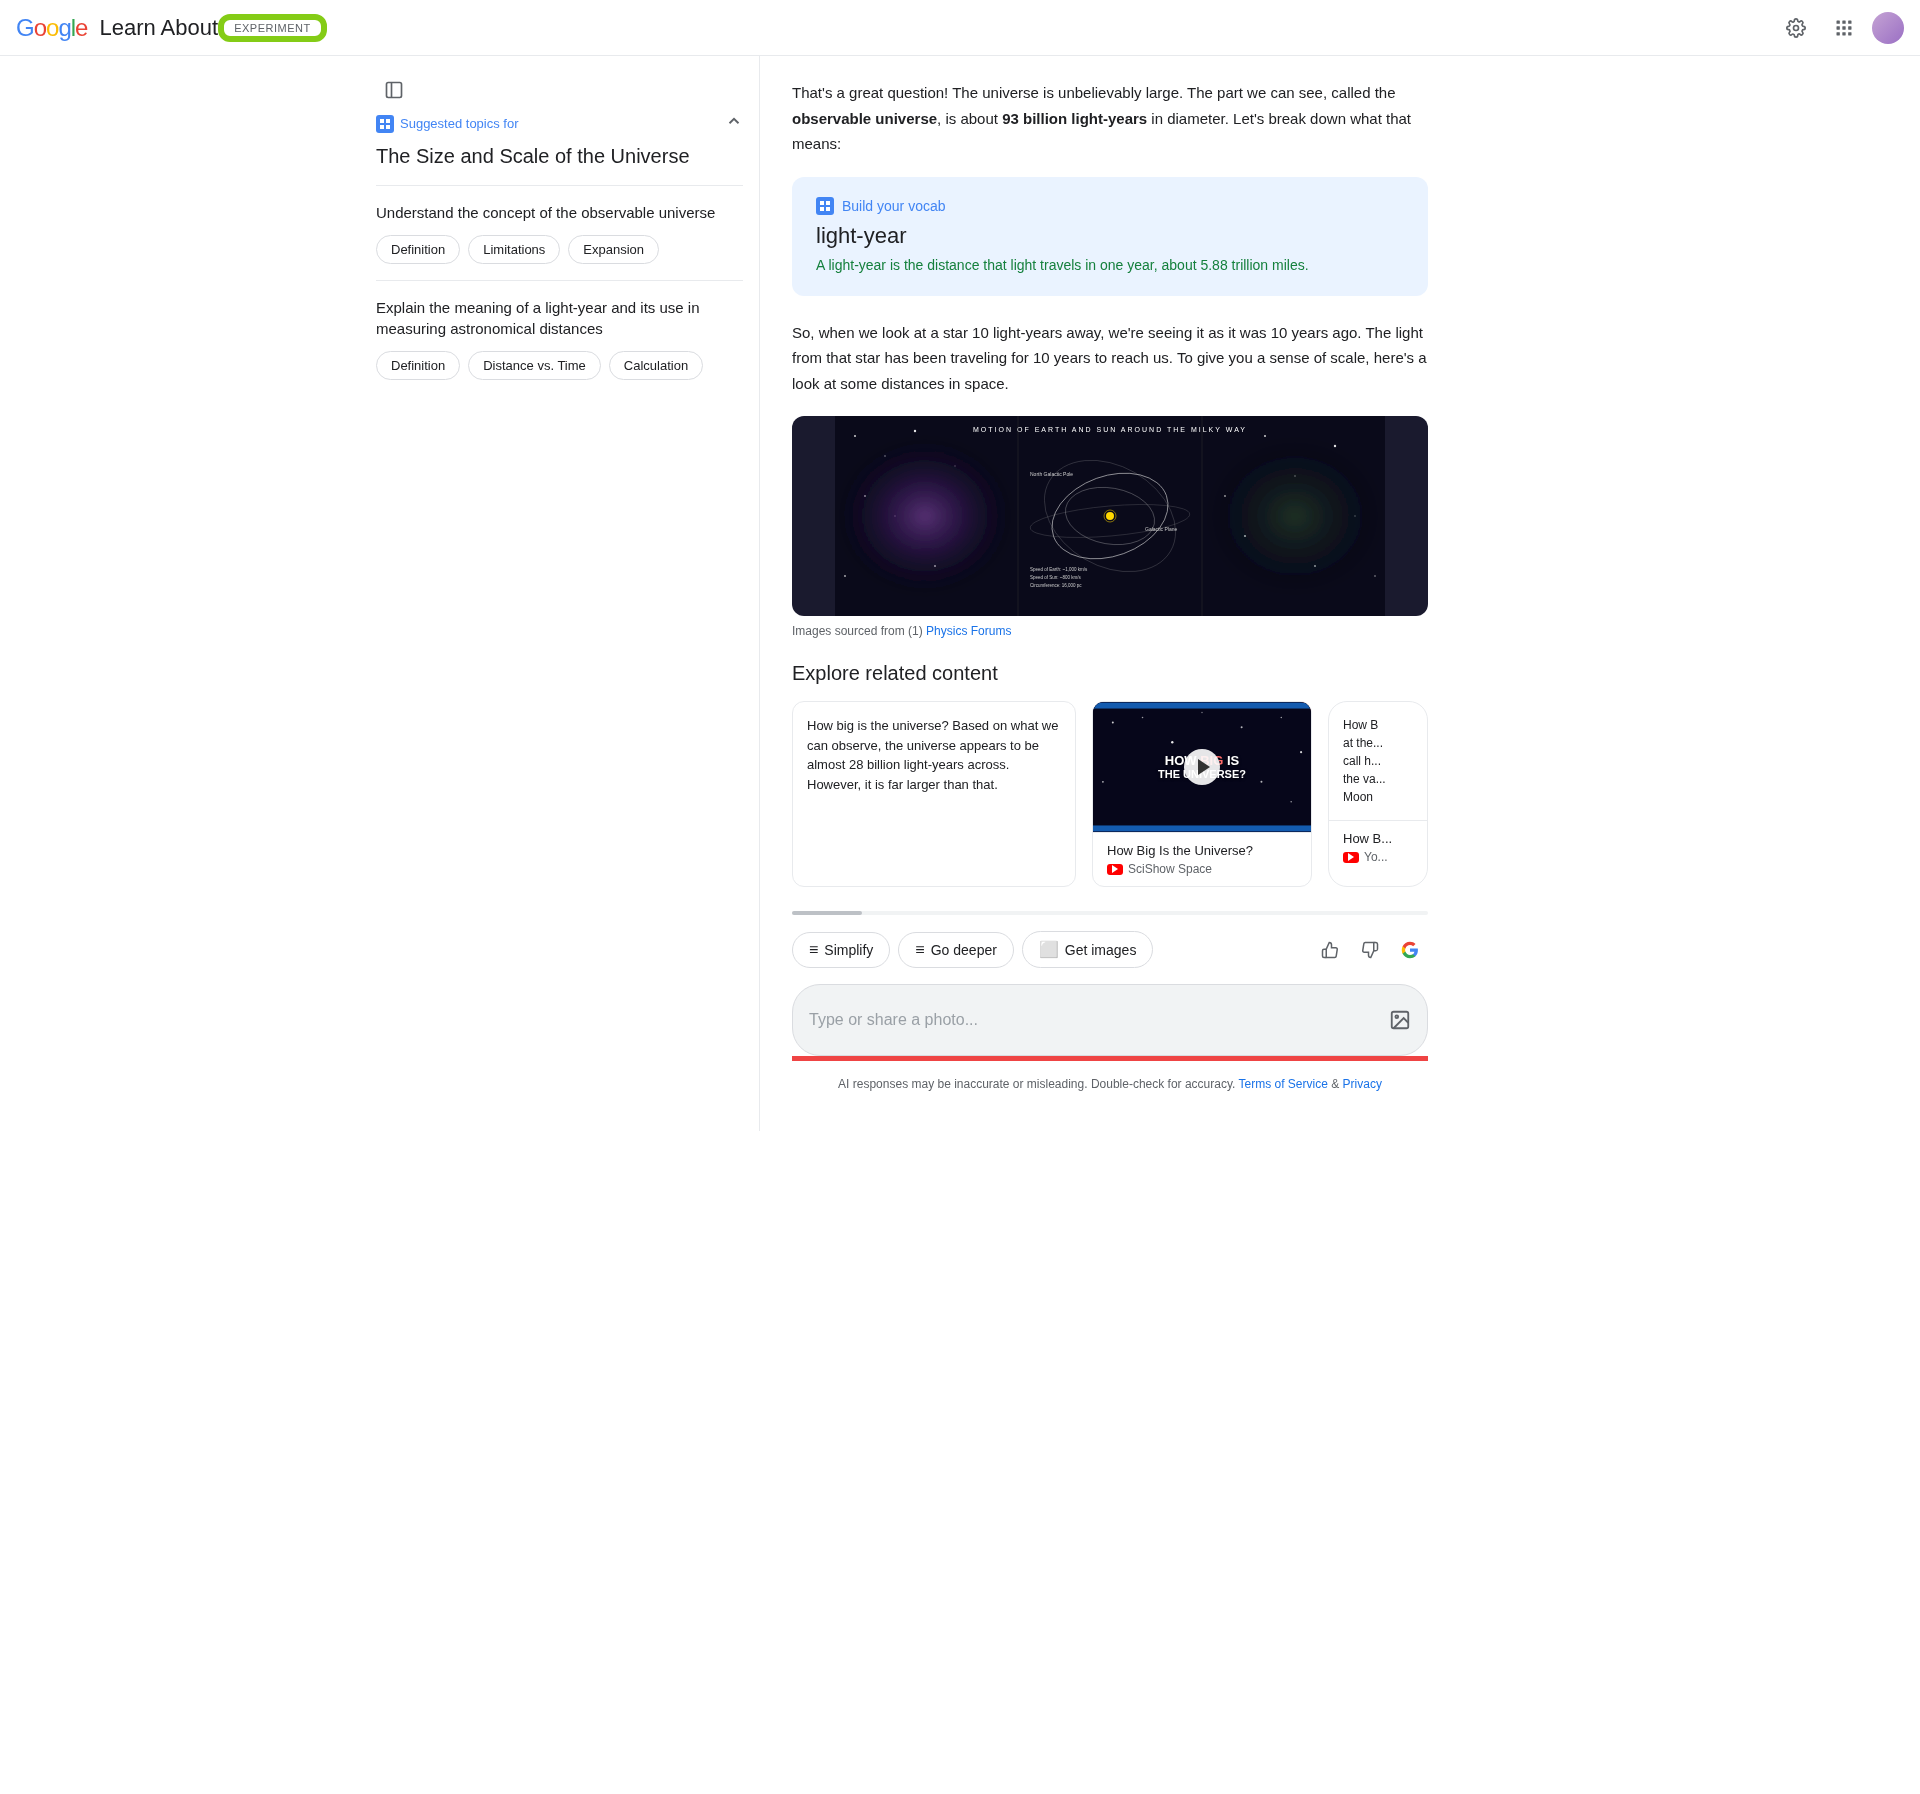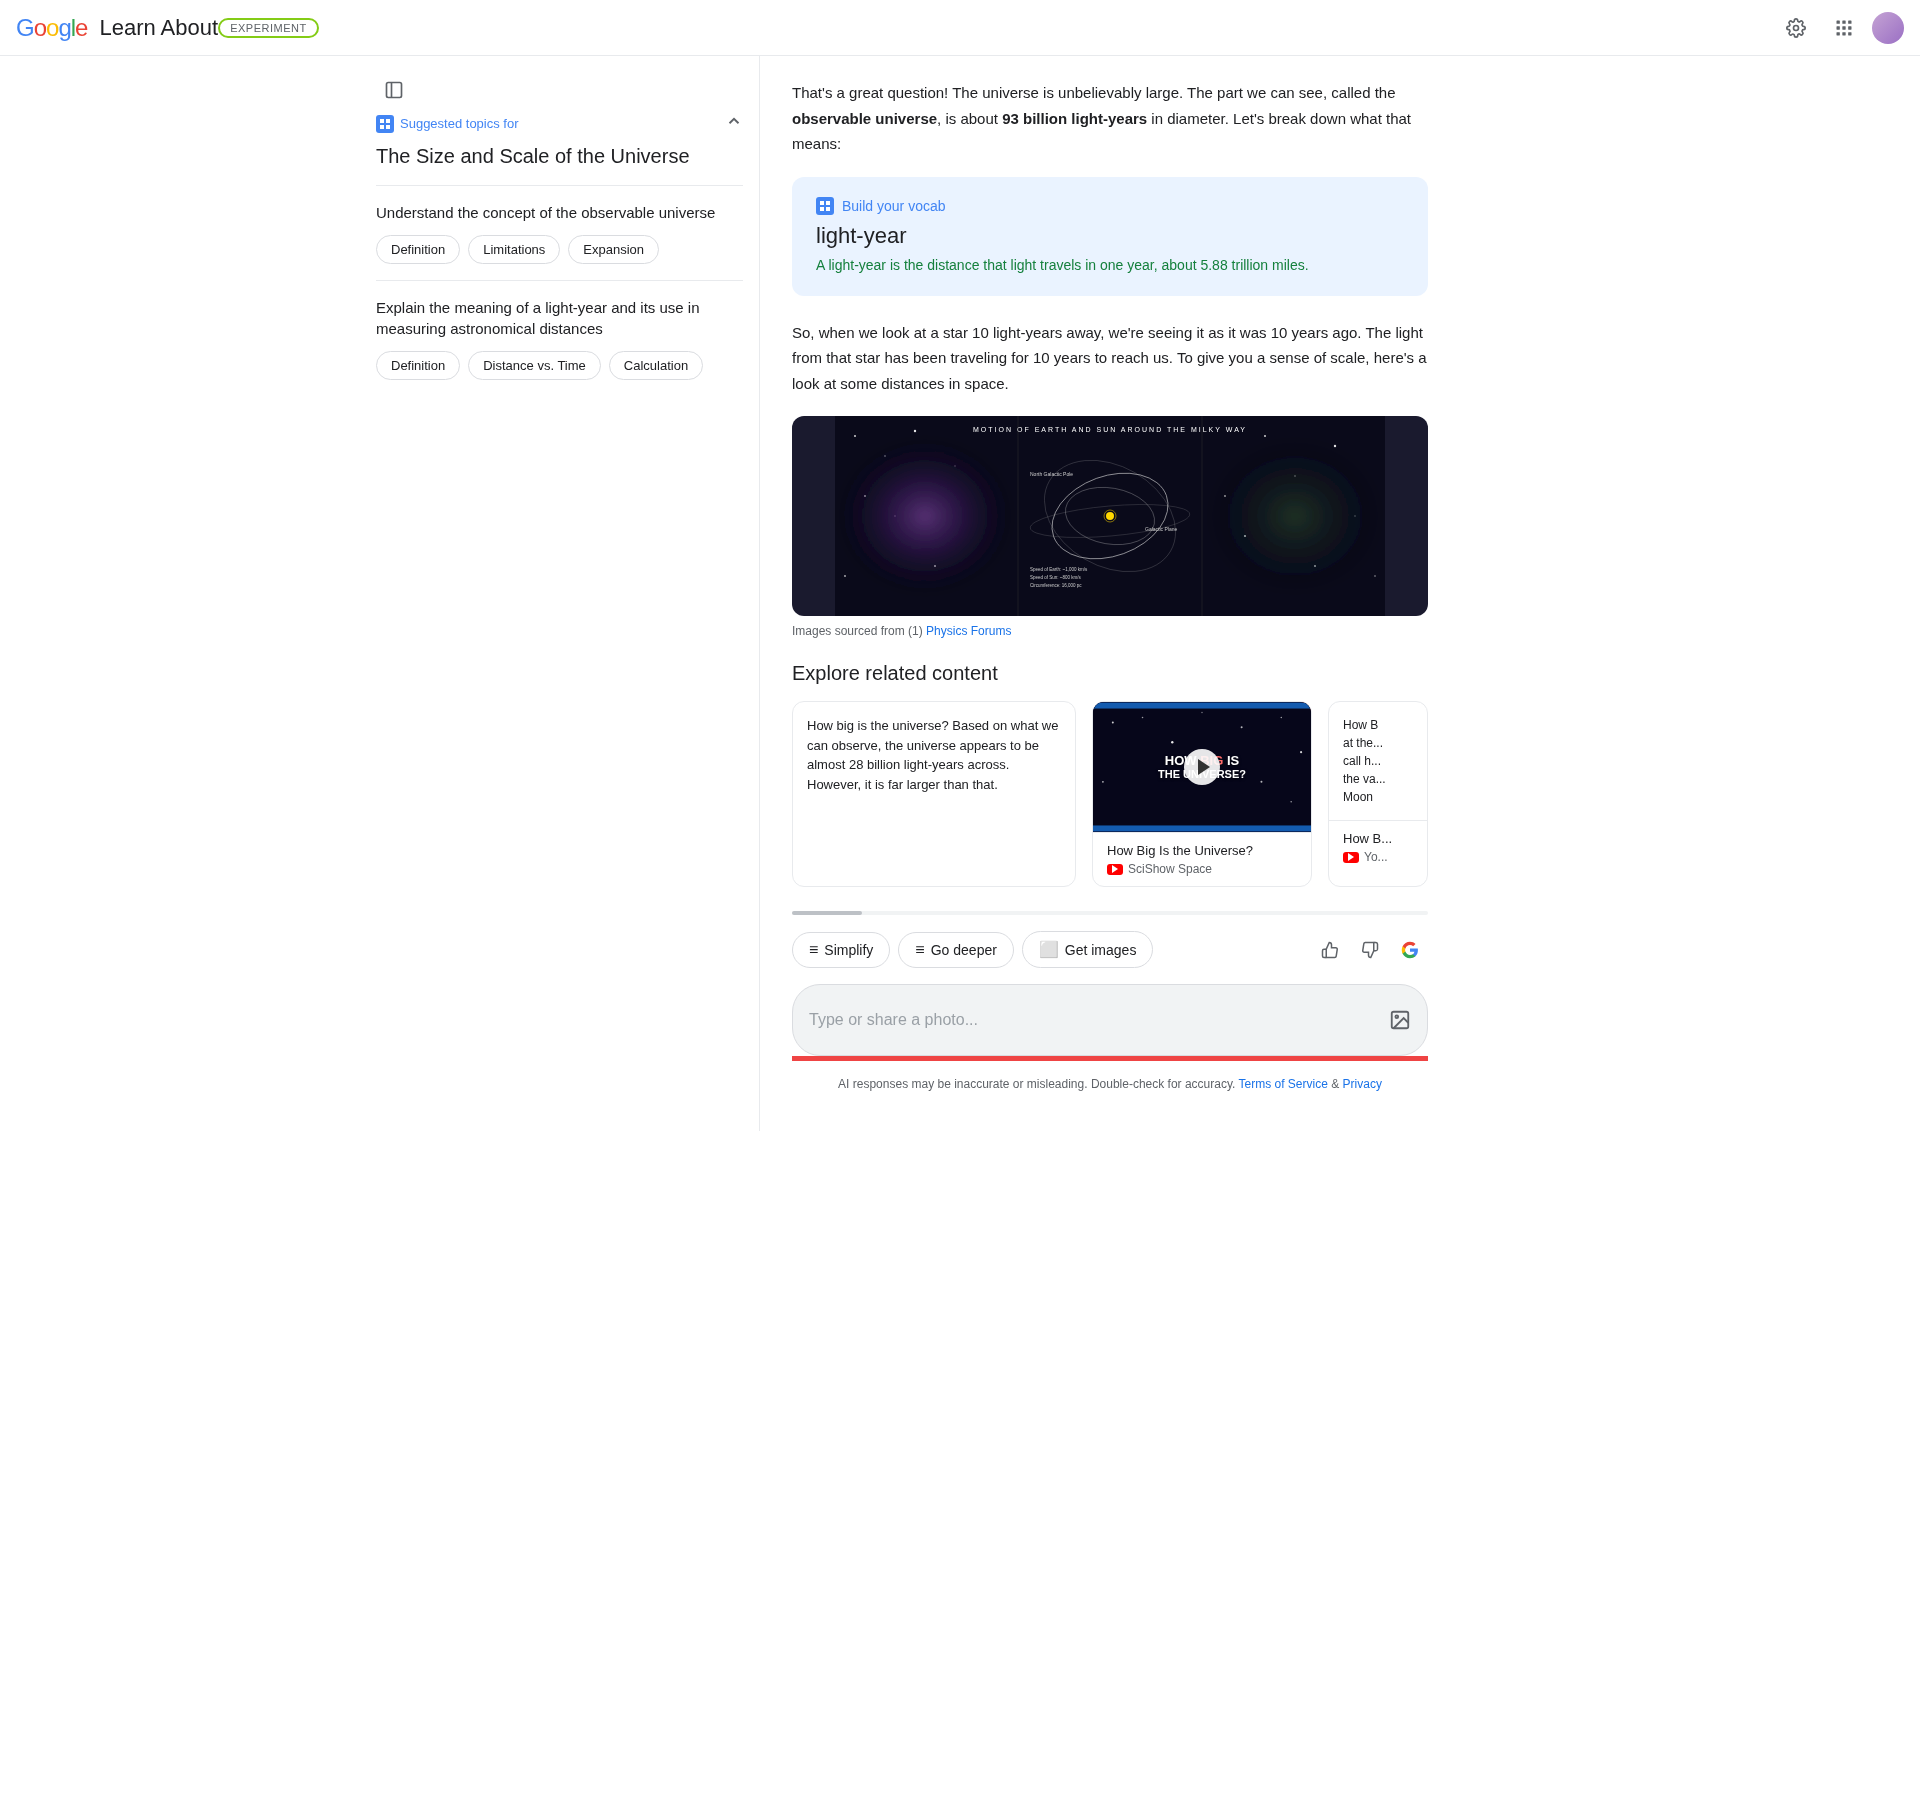--- a/index.html
+++ b/index.html
@@ -30,21 +30,21 @@
     .g-yellow { color: #FBBC04; }
     .g-green { color: #34A853; }
 
     .header-title {
       font-size: 22px;
       color: #202124;
       font-weight: 400;
       margin-right: 0;
     }
     .experiment-badge {
-      border: 2px solid #84cc16;
+      border: 6px solid #84cc16;
       border-radius: 12px;
       padding: 2px 10px;
       font-size: 11px;
       color: #5f6368;
       font-weight: 500;
       letter-spacing: 0.5px;
     }
     .header-spacer { flex: 1; }
     .header-icons {
       display: flex;
@@ -344,21 +344,21 @@
     .youtube-icon::after {
       content: '';
       border-left: 6px solid #fff;
       border-top: 4px solid transparent;
       border-bottom: 4px solid transparent;
     }
     .explore-card-partial {
       min-width: 100px;
       max-width: 120px;
       border: 1px solid #e8eaed;
-      border-radius: 12px;
+      border-radius: 19px;
       overflow: hidden;
       cursor: pointer;
     }
     .explore-card-partial .explore-card-text-area {
       font-size: 12px;
       min-height: 80px;
     }
 
     
     .explore-cards::-webkit-scrollbar {

